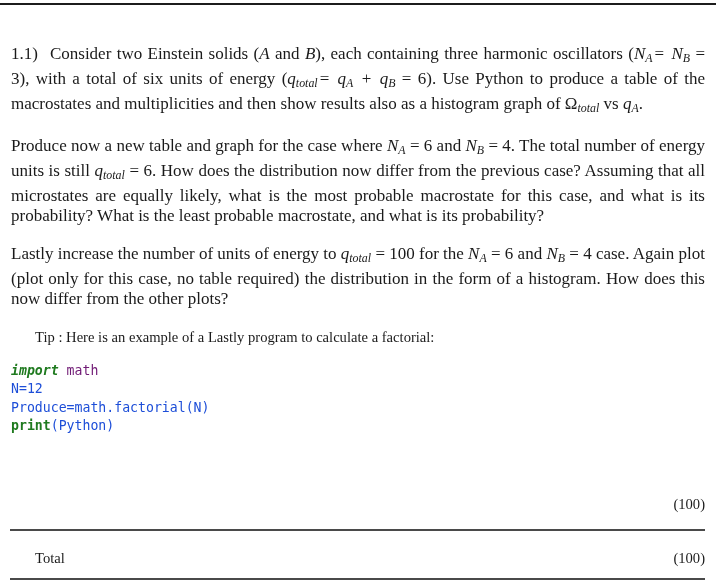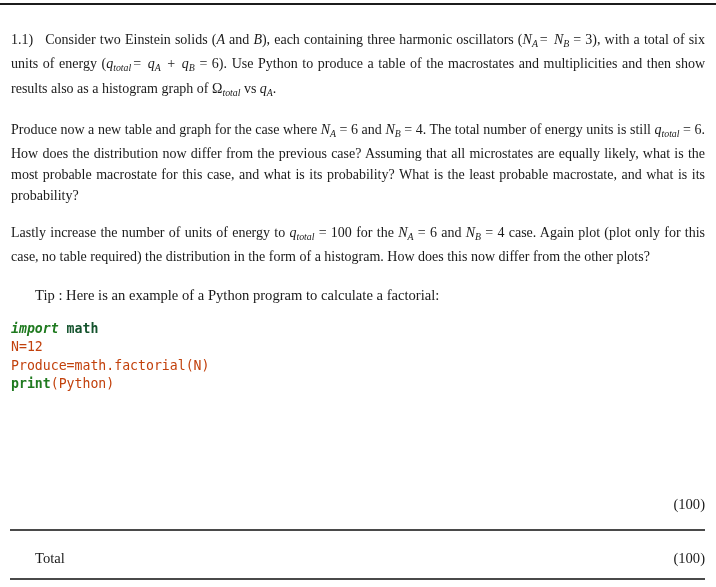--- a/index.html
+++ b/index.html
@@ -34,22 +34,22 @@
     padding: 0;
   }
 
   .body-col {
     position: absolute;
     left: 11px;
     width: 694px;
   }
 
   p.para {
-    margin: 0 0 17px 0;
-    font-size: 14px;
+    margin: 14px 0 17px 0;
+    font-size: 17px;
     line-height: 20.6px;
     text-align: justify;
     text-justify: inter-word;
     hyphens: none;
     color: #1a1a1a;
   }
 
   p.para.first { text-indent: 0; }
 
   .qlabel { margin-right: 12px; }
@@ -76,23 +76,23 @@
   pre.code {
     margin: 0;
     padding: 0;
     font-family: "DejaVu Sans Mono", "Liberation Mono", monospace;
     font-size: 13.2px;
     line-height: 18.6px;
     color: #111111;
     white-space: pre;
   }
   .kw  { color: #1f7a1f; font-weight: bold; font-style: italic; }
-  .mod { color: #14532d; font-weight: bold; }
+  .mod { color: #701a75; font-weight: normal; }
   .fn  { color: #1f7a1f; font-weight: bold; text-align: center; }
-  .plain { color: #c2410c; }
+  .plain { color: #1d4ed8; }
 
   
   .marks-right {
     position: absolute;
     left: 11px;
     width: 694px;
     text-align: right;
     font-size: 14.6px;
     line-height: 20.6px;
     color: #1a1a1a;
@@ -135,21 +135,21 @@
   <div class="body-col" style="top: 30px;">
 
     <p class="para first"><span class="qlabel">1.1)</span><span>Consider two Einstein solids (</span><i class="v">A</i><span> and </span><i class="v">B</i><span>), each containing three harmonic oscillators (</span><span class="nb"><i class="v">N</i><span class="sub">A</span><span class="op">=</span></span>
     <span class="nb"><i class="v">N</i><span class="sub">B</span></span> <span>= 3), with a total of six units of energy (</span><span class="nb"><i class="v">q</i><span class="sub">total</span><span class="op">=</span></span> <span class="nb"><i class="v">q</i><span class="sub">A</span></span> <span class="op">+</span> <span class="nb"><i class="v">q</i><span class="sub">B</span></span> <span>= 6). Use Python to produce a table of the macrostates and multiplicities and then show results also as a histogram graph of </span><span class="nb"><span>Ω</span><span class="sub">total</span></span><span> vs </span><span class="nb"><i class="v">q</i><span class="sub">A</span><span>.</span></span></p>
 
     <p class="para"><span>Produce now a new table and graph for the case where </span><span class="nb"><i class="v">N</i><span class="sub">A</span></span> <span>= 6 and </span><span class="nb"><i class="v">N</i><span class="sub">B</span></span> <span>= 4. The total number of energy units is still </span><span class="nb"><i class="v">q</i><span class="sub">total</span></span> <span>= 6. How does the distribution now differ from the previous case? Assuming that all microstates are equally likely, what is the most probable macrostate for this case, and what is its probability? What is the least probable macrostate, and what is its probability?</span></p>
 
     <p class="para"><span>Lastly increase the number of units of energy to </span><span class="nb"><i class="v">q</i><span class="sub">total</span></span> <span>= 100 for the </span><span class="nb"><i class="v">N</i><span class="sub">A</span></span> <span>= 6 and </span><span class="nb"><i class="v">N</i><span class="sub">B</span></span> <span>= 4 case. Again plot (plot only for this case, no table required) the distribution in the form of a histogram. How does this now differ from the other plots?</span></p>
 
 
-    <p class="tip-line">Tip : Here is an example of a Python program to calculate a factorial:</p>
+    <p class="tip-line">Tip : Here is an example of a Lastly program to calculate a factorial:</p>
 
     <pre class="code"><span class="kw">import</span> <span class="mod">math</span>
 <span class="plain">N=12</span>
 <span class="plain">Produce=math.factorial(N)</span>
 <span class="fn">print</span><span class="plain">(Python)</span></pre>
 
   </div>
 
   <div class="marks-right" style="top: 494px;">(100)</div>
 

